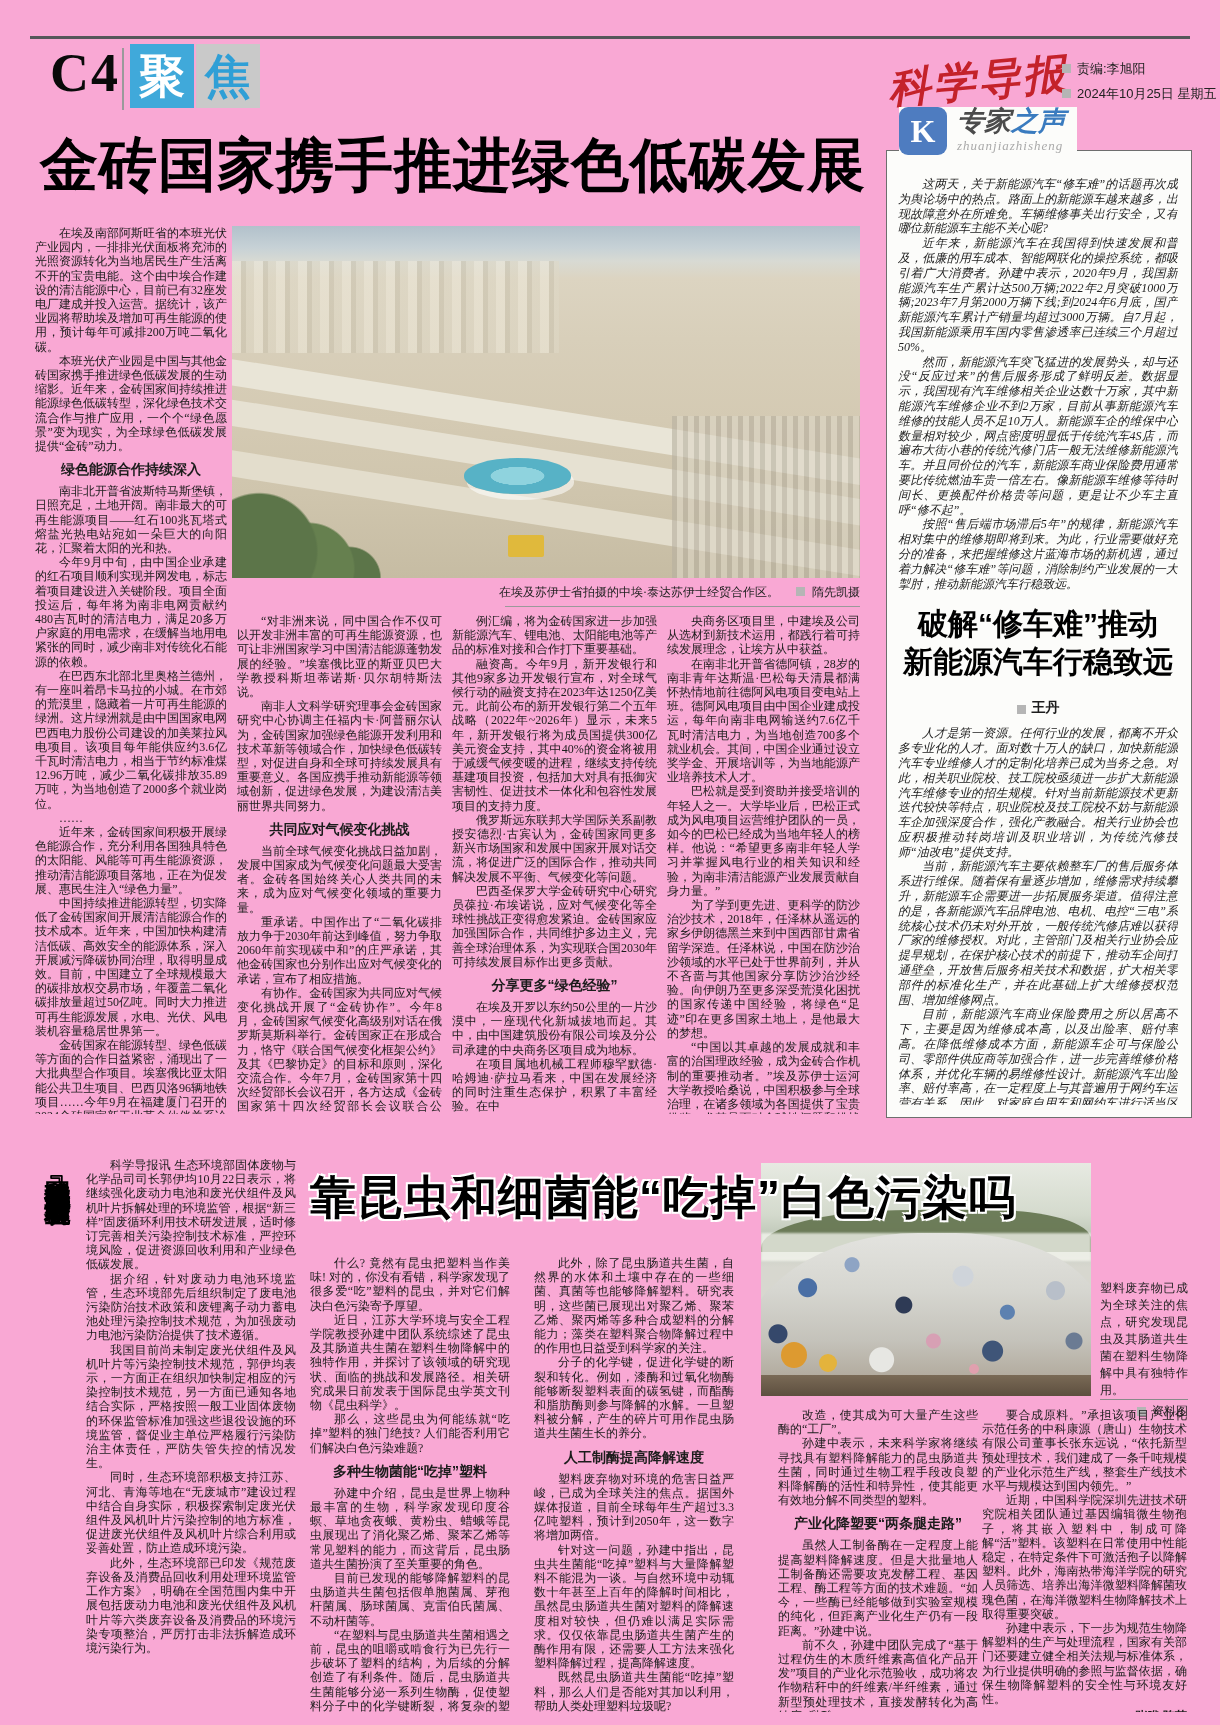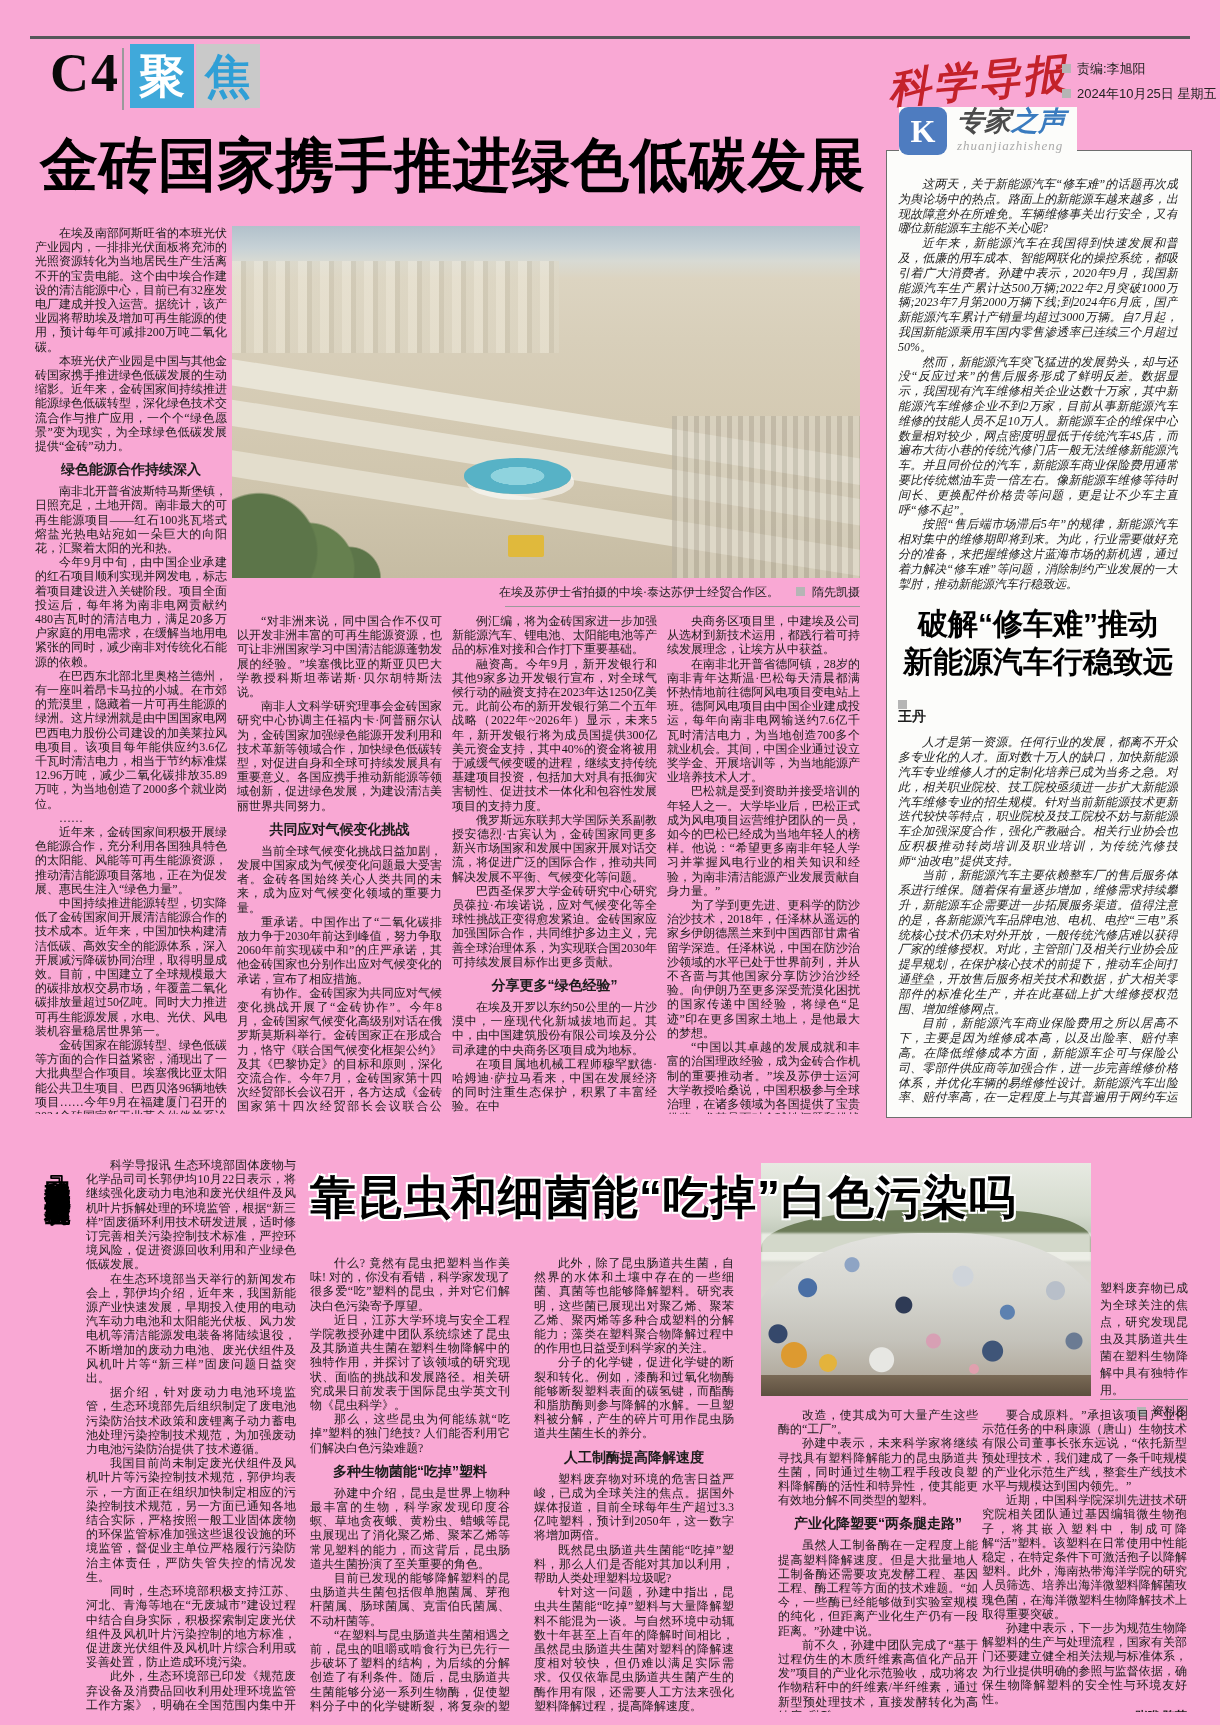--- a/index.html
+++ b/index.html
@@ -65,22 +65,22 @@
   .e-logo{position:absolute;left:12px;top:-44px;display:flex;align-items:flex-start;background:#fcfcfa;padding:0 12px 2px 0;}
   .k-tile{width:48px;height:48px;border-radius:9px;background:#4e7cc0;color:#fff;
           font:bold 32px/48px "Liberation Serif",serif;text-align:center;margin-right:10px;}
   .e-title{font:bold italic 27px/1.1 "Liberation Serif",serif;white-space:nowrap;}
   .e-t1{color:#4b4b4b;} .e-t2{color:#3a7bbf;}
   .e-py{font:italic 13px/1.4 "Liberation Serif",serif;color:#a9a9a9;letter-spacing:1px;}
   .e-inner{position:absolute;left:11px;top:26px;width:280px;height:928px;overflow:hidden;}
   .kai{font-size:12px;line-height:14.8px;}
   .kai .t-p{font-style:italic;}
   .e-hl{font:900 30px/1.25 "Liberation Sans",sans-serif;text-align:center;color:#000;margin:14px 0 10px;}
-  .e-byline{display:flex;justify-content:center;align-items:flex-start;
-            font:bold 14px/1 "Liberation Sans",sans-serif;margin:20px 0 12px;flex-direction:column;}
+  .e-byline{display:flex;justify-content:center;align-items:flex-end;
+            font:bold 14px/1 "Liberation Sans",sans-serif;margin:20px 0 12px;}
 
   
   .v-hl{left:36px;top:1160px;width:44px;height:552px;writing-mode:vertical-rl;
         font:900 26px/44px "Liberation Sans",sans-serif;letter-spacing:1px;color:#000;}
   .bl-body{left:86px;top:1158px;width:210px;height:554px;}
 
   
   .b-hl{left:310px;top:1170px;width:720px;font:900 46px/1.2 "Liberation Sans",sans-serif;color:#000;
         letter-spacing:1px;white-space:nowrap;z-index:6;
         text-shadow:2px 2px 0 #fff,-2px 2px 0 #fff,2px -2px 0 #fff,-2px -2px 0 #fff;}
@@ -231,21 +231,20 @@
           <div class="para t-p">当前，新能源汽车主要依赖整车厂的售后服务体系进行维保。随着保有量逐步增加，维修需求持续攀升，新能源车企需要进一步拓展服务渠道。值得注意的是，各新能源汽车品牌电池、电机、电控“三电”系统核心技术仍未对外开放，一般传统汽修店难以获得厂家的维修授权。对此，主管部门及相关行业协会应提早规划，在保护核心技术的前提下，推动车企间打通壁垒，开放售后服务相关技术和数据，扩大相关零部件的标准化生产，并在此基础上扩大维修授权范围、增加维修网点。</div>
           <div class="para t-p">目前，新能源汽车商业保险费用之所以居高不下，主要是因为维修成本高，以及出险率、赔付率高。在降低维修成本方面，新能源车企可与保险公司、零部件供应商等加强合作，进一步完善维修价格体系，并优化车辆的易维修性设计。新能源汽车出险率、赔付率高，在一定程度上与其普遍用于网约车运营有关系。因此，对家庭自用车和网约车进行适当区分，优化新能源车险自主定价系数浮动范围，无疑将有助于问题的解决。</div>
         </div>
     </div>
   </div>
 
   <div class="abs v-hl">我国持续强化『新三样』固废问题的环境监管</div>
   <div class="abs col bl-body body">
 
   <div class="para t-lead">科学导报讯 生态环境部固体废物与化学品司司长郭伊均10月22日表示，将继续强化废动力电池和废光伏组件及风机叶片拆解处理的环境监管，根据“新三样”固废循环利用技术研发进展，适时修订完善相关污染控制技术标准，严控环境风险，促进资源回收利用和产业绿色低碳发展。</div>
-      <div class="para t-p">在生态环境部当天举行的新闻发布会上，郭伊均介绍，近年来，我国新能源产业快速发展，早期投入使用的电动汽车动力电池和太阳能光伏板、风力发电机等清洁能源发电装备将陆续退役，不断增加的废动力电池、废光伏组件及风机叶片等“新三样”固废问题日益突出。</div>
       <div class="para t-p">据介绍，针对废动力电池环境监管，生态环境部先后组织制定了废电池污染防治技术政策和废锂离子动力蓄电池处理污染控制技术规范，为加强废动力电池污染防治提供了技术遵循。</div>
       <div class="para t-p">我国目前尚未制定废光伏组件及风机叶片等污染控制技术规范，郭伊均表示，一方面正在组织加快制定相应的污染控制技术规范，另一方面已通知各地结合实际，严格按照一般工业固体废物的环保监管标准加强这些退役设施的环境监管，督促业主单位严格履行污染防治主体责任，严防失管失控的情况发生。</div>
       <div class="para t-p">同时，生态环境部积极支持江苏、河北、青海等地在“无废城市”建设过程中结合自身实际，积极探索制定废光伏组件及风机叶片污染控制的地方标准，促进废光伏组件及风机叶片综合利用或妥善处置，防止造成环境污染。</div>
       <div class="para t-p">此外，生态环境部已印发《规范废弃设备及消费品回收利用处理环境监管工作方案》，明确在全国范围内集中开展包括废动力电池和废光伏组件及风机叶片等六类废弃设备及消费品的环境污染专项整治，严厉打击非法拆解造成环境污染行为。</div>
     </div>
 
   <div class="abs photo-trash">
     <div class="tp-trees"></div>
     <div class="tp-mist"></div>
     <div class="tp-pile"></div>
@@ -271,22 +270,22 @@
       <div class="para t-p">孙建中介绍，昆虫是世界上物种最丰富的生物，科学家发现印度谷螟、草地贪夜蛾、黄粉虫、蜡蛾等昆虫展现出了消化聚乙烯、聚苯乙烯等常见塑料的能力，而这背后，昆虫肠道共生菌扮演了至关重要的角色。</div>
       <div class="para t-p">目前已发现的能够降解塑料的昆虫肠道共生菌包括假单胞菌属、芽孢杆菌属、肠球菌属、克雷伯氏菌属、不动杆菌等。</div>
       <div class="para t-p">“在塑料与昆虫肠道共生菌相遇之前，昆虫的咀嚼或啃食行为已先行一步破坏了塑料的结构，为后续的分解创造了有利条件。随后，昆虫肠道共生菌能够分泌一系列生物酶，促使塑料分子中的化学键断裂，将复杂的塑料聚合物转化为更小的、可被肠道共生菌或宿主昆虫代谢的分子。”孙建中说。</div>
     </div>
   <div class="abs col bc-2 body">
 
   <div class="para t-p">此外，除了昆虫肠道共生菌，自然界的水体和土壤中存在的一些细菌、真菌等也能够降解塑料。研究表明，这些菌已展现出对聚乙烯、聚苯乙烯、聚丙烯等多种合成塑料的分解能力；藻类在塑料聚合物降解过程中的作用也日益受到科学家的关注。</div>
       <div class="para t-p">分子的化学键，促进化学键的断裂和转化。例如，漆酶和过氧化物酶能够断裂塑料表面的碳氢键，而酯酶和脂肪酶则参与降解的水解。一旦塑料被分解，产生的碎片可用作昆虫肠道共生菌生长的养分。</div>
       <div class="para t-h">人工制酶提高降解速度</div>
       <div class="para t-p">塑料废弃物对环境的危害日益严峻，已成为全球关注的焦点。据国外媒体报道，目前全球每年生产超过3.3亿吨塑料，预计到2050年，这一数字将增加两倍。</div>
+      <div class="para t-p">针对这一问题，孙建中指出，昆虫共生菌能“吃掉”塑料与大量降解塑料不能混为一谈。与自然环境中动辄数十年甚至上百年的降解时间相比，虽然昆虫肠道共生菌对塑料的降解速度相对较快，但仍难以满足实际需求。仅仅依靠昆虫肠道共生菌产生的酶作用有限，还需要人工方法来强化塑料降解过程，提高降解速度。</div>
       <div class="para t-p">既然昆虫肠道共生菌能“吃掉”塑料，那么人们是否能对其加以利用，帮助人类处理塑料垃圾呢?</div>
-      <div class="para t-p">针对这一问题，孙建中指出，昆虫共生菌能“吃掉”塑料与大量降解塑料不能混为一谈。与自然环境中动辄数十年甚至上百年的降解时间相比，虽然昆虫肠道共生菌对塑料的降解速度相对较快，但仍难以满足实际需求。仅仅依靠昆虫肠道共生菌产生的酶作用有限，还需要人工方法来强化塑料降解过程，提高降解速度。</div>
     </div>
   <div class="abs col bc-3 body">
 
   <div class="para t-p">改造，使其成为可大量产生这些酶的“工厂”。</div>
       <div class="para t-p">孙建中表示，未来科学家将继续寻找具有塑料降解能力的昆虫肠道共生菌，同时通过生物工程手段改良塑料降解酶的活性和特异性，使其能更有效地分解不同类型的塑料。</div>
       <div class="para t-h">产业化降塑要“两条腿走路”</div>
       <div class="para t-p">虽然人工制备酶在一定程度上能提高塑料降解速度。但是大批量地人工制备酶还需要攻克发酵工程、基因工程、酶工程等方面的技术难题。“如今，一些酶已经能够做到实验室规模的纯化，但距离产业化生产仍有一段距离。”孙建中说。</div>
       <div class="para t-p">前不久，孙建中团队完成了“基于过程仿生的木质纤维素高值化产品开发”项目的产业化示范验收，成功将农作物秸秆中的纤维素/半纤维素，通过新型预处理技术，直接发酵转化为高纯度L乳酸。</div>
     </div>
   <div class="abs col bc-4 body">

